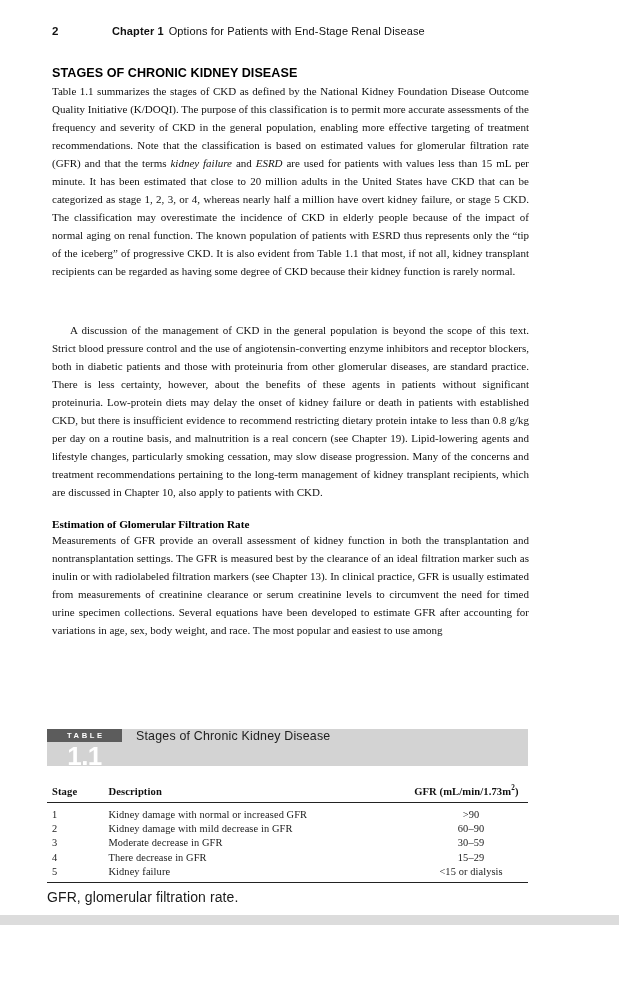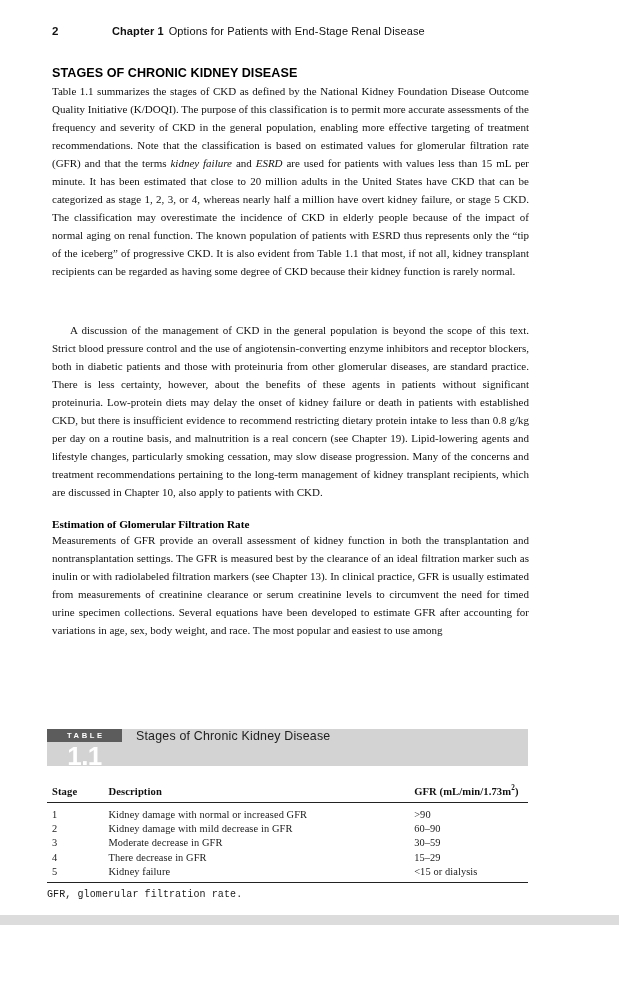--- a/index.html
+++ b/index.html
@@ -171,30 +171,30 @@
     font-size: 10.4px;
     color: #1a1a1a;
     padding: 1.6px 0 1.6px 0;
     letter-spacing: 0.1px;
     vertical-align: top;
   }
   table.stages tbody tr:first-child td { padding-top: 6px; }
   table.stages tbody tr:last-child td { padding-bottom: 5px; }
   .c-stage { width: 57px; padding-left: 5px !important; }
   .c-desc  { width: 310px; }
-  .c-gfr   { width: 114px; }
+  .c-gfr   { width: 114px; text-align: center; }
   table.stages th.c-stage { padding-left: 5px !important; }
   .tbl-rule-bottom {
     width: 481px;
     height: 1.6px;
     background: #222;
   }
   .tbl-foot {
-    font-family: Liberation Mono, monospace;
-    font-size: 10px;
+    font-family: Liberation Sans, sans-serif;
+    font-size: 14px;
     color: #1a1a1a;
     padding-top: 6px;
     letter-spacing: 0.1px;
   }
   sup { font-size: 0.68em; vertical-align: super; line-height: 0; }
 
   
   .footsep {
     position: absolute;
     left: 0;

